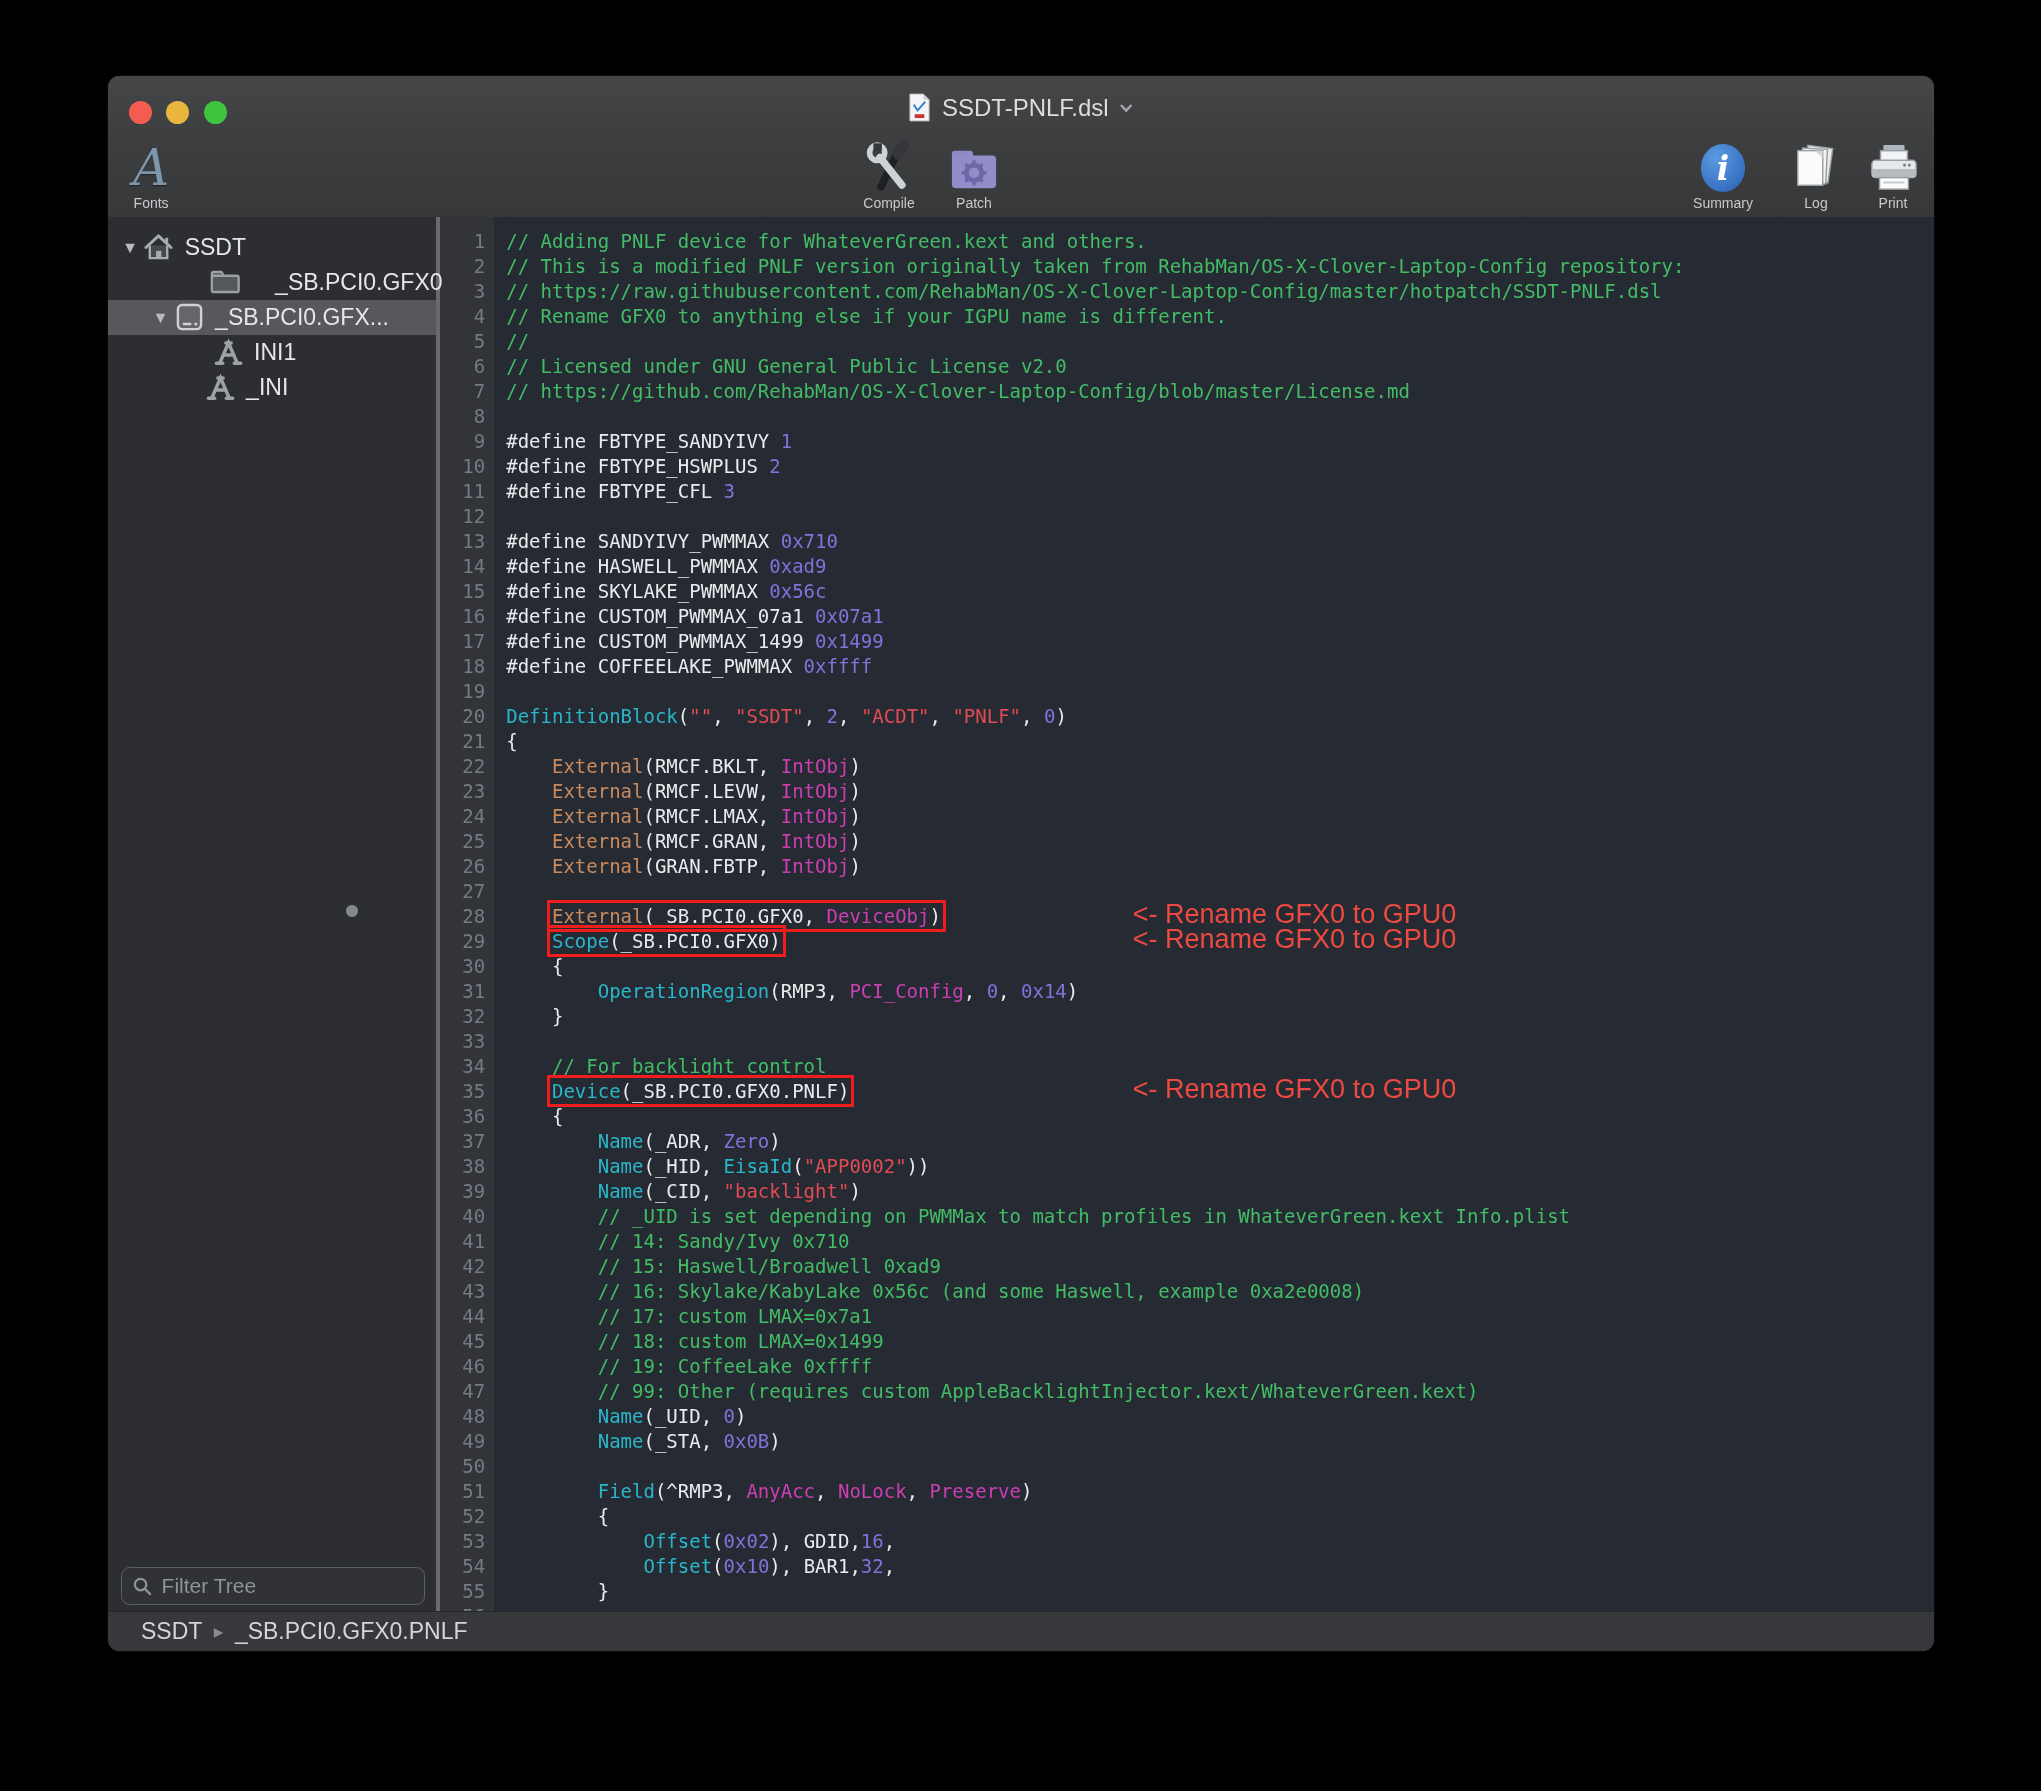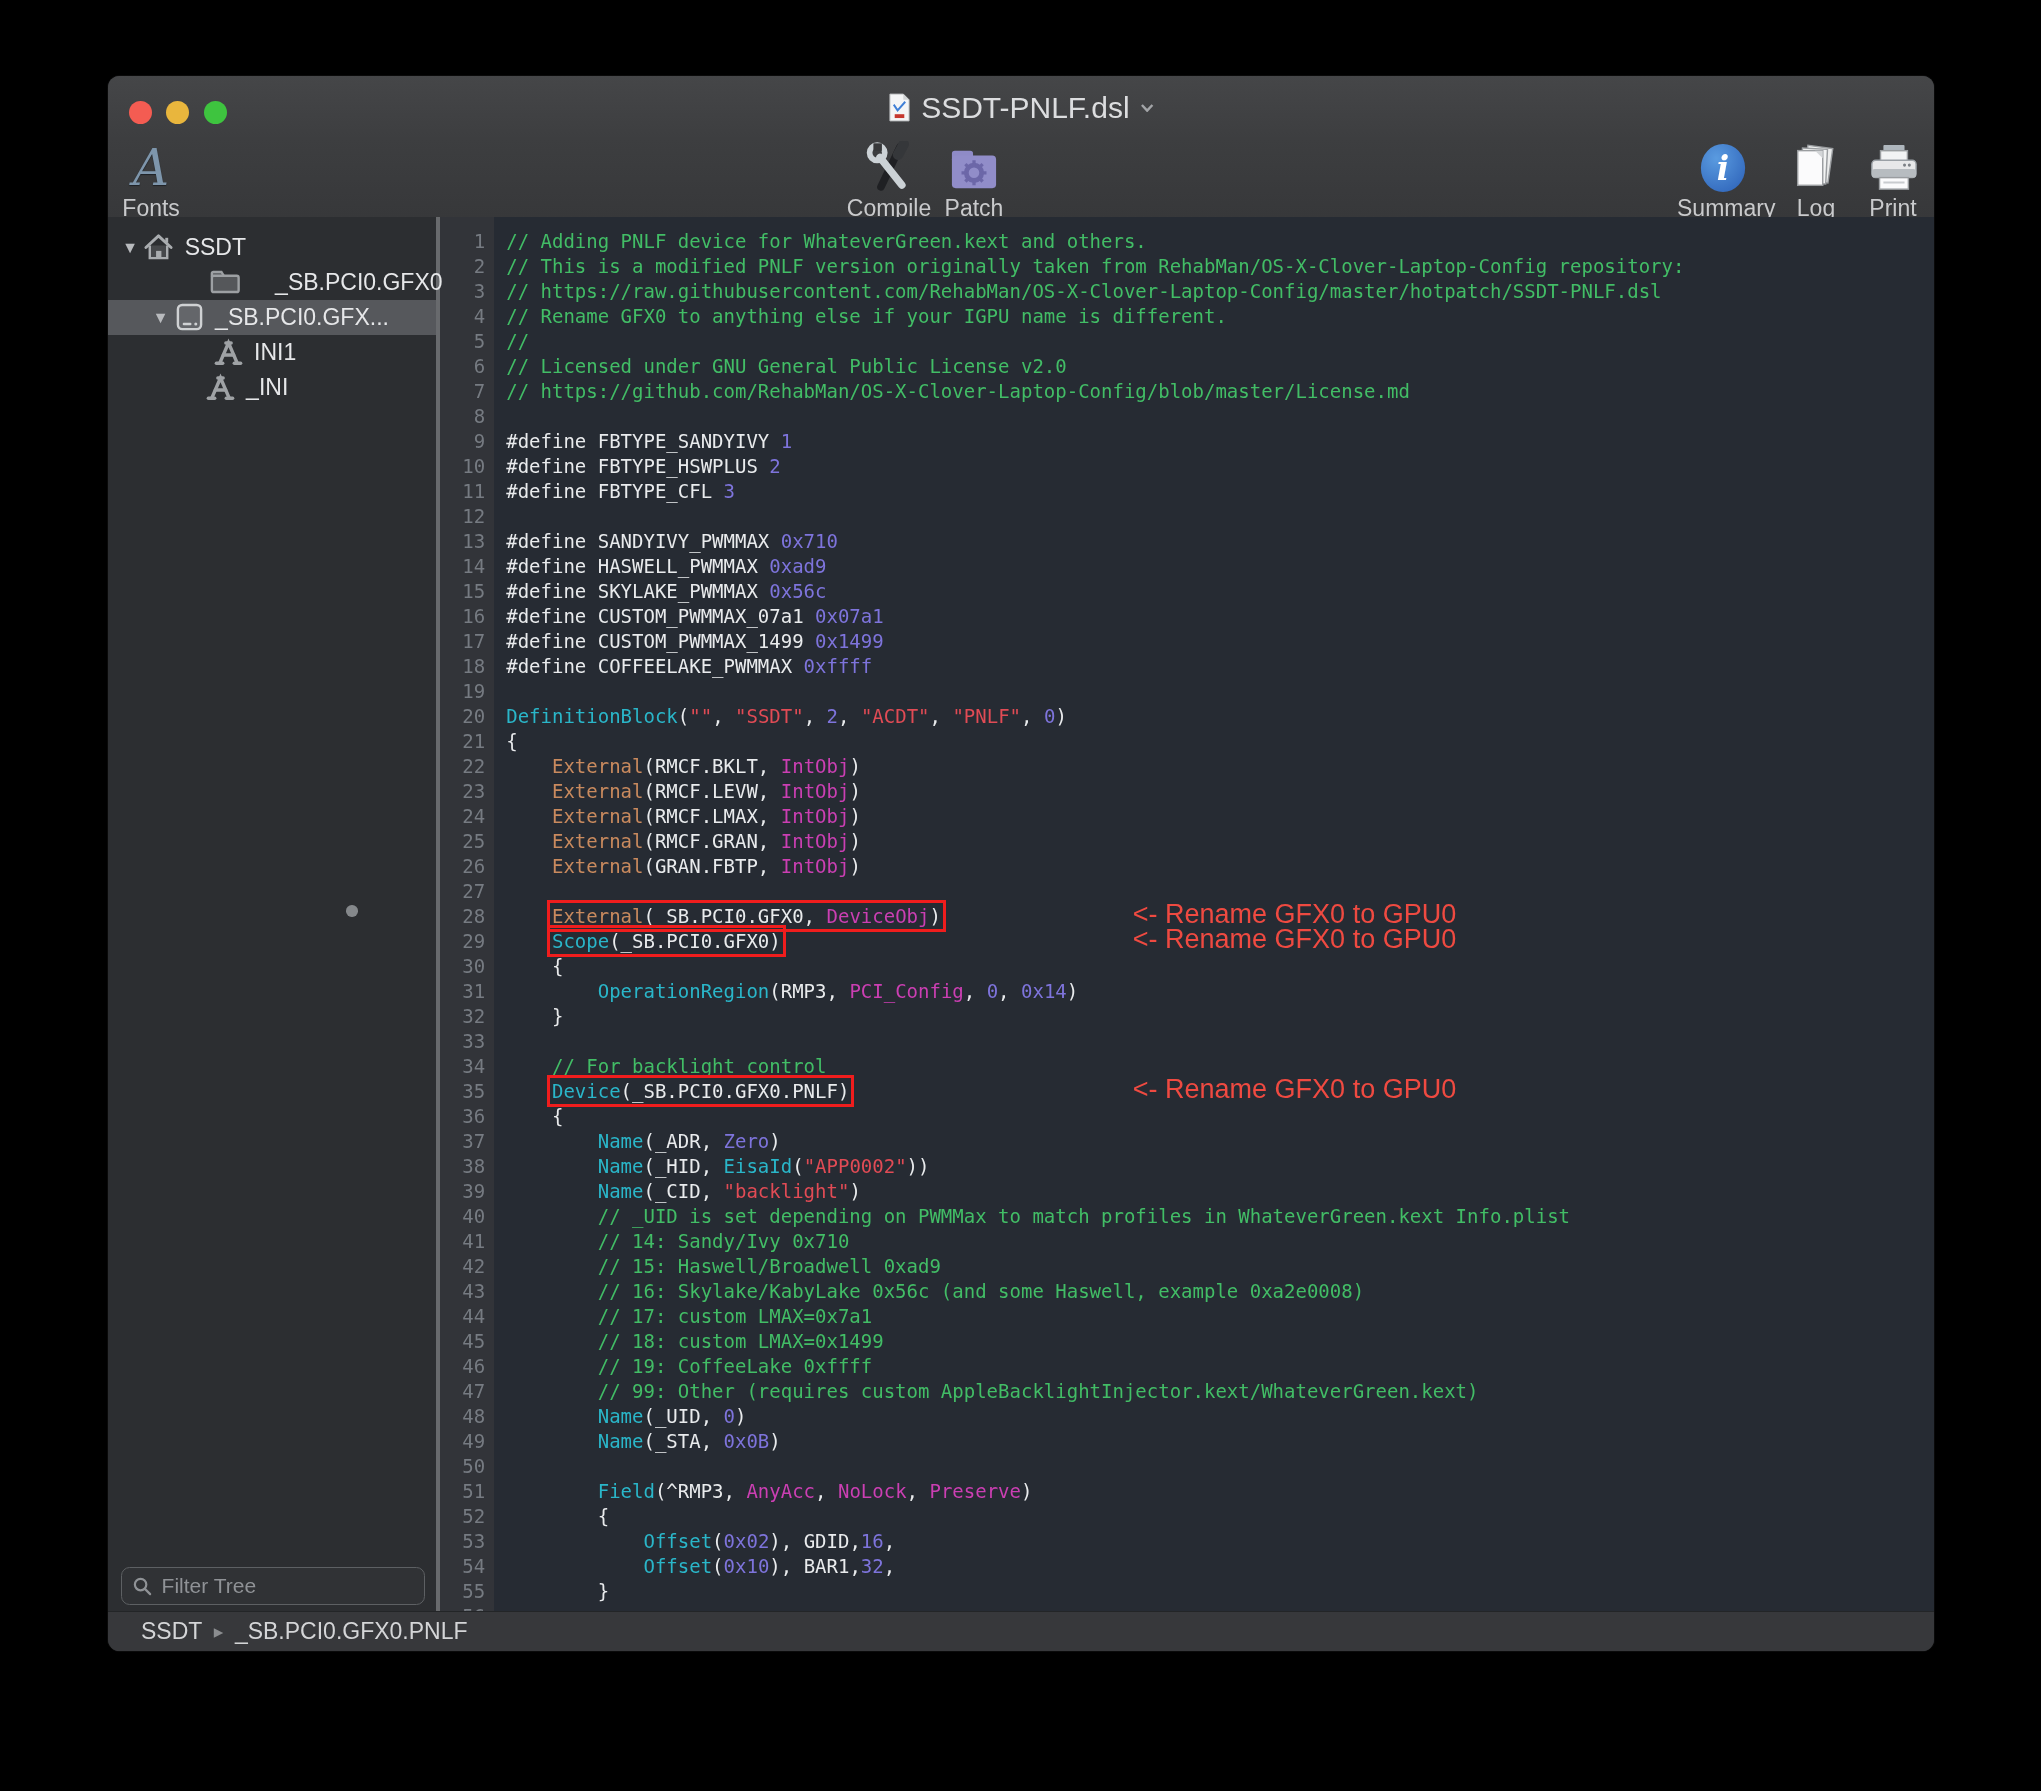--- a/index.html
+++ b/index.html
@@ -8,26 +8,26 @@
   .window{position:absolute;left:108px;top:76px;width:1826px;height:1575px;
           background:#2c2e31;border-radius:11.5px;overflow:hidden;
           box-shadow:0 0 0 1px #0a0a0a, 0 23px 67px rgba(0,0,0,.65);}
   
   .titlebar{position:absolute;left:0;top:0;width:100%;height:63px;
             background:linear-gradient(#454648,#3d3e40);}
   .lights{position:absolute;left:21px;top:25px;display:flex;gap:14.3px;}
   .light{width:23px;height:23px;border-radius:50%;}
   .titlewrap{position:absolute;left:0;top:0;width:100%;height:63px;display:flex;
              align-items:center;justify-content:center;gap:10.5px;}
-  .titletext{color:#dcdddf;font-size:30px;}
+  .titletext{color:#dcdddf;font-size:24px;}
   .toolbar{position:absolute;left:0;top:63px;width:100%;height:78px;
            background:linear-gradient(#3d3e40,#37383a);border-bottom:1.9px solid #1a1b1c;}
   .tb-item{position:absolute;top:0;width:92px;height:76px;text-align:center;cursor:default;}
   .tb-icon{height:54px;display:flex;align-items:flex-end;justify-content:center;}
-  .tb-label{font-size:23px;color:#c9cacc;margin-top:1.9px;}
+  .tb-label{font-size:14px;color:#c9cacc;margin-top:1.9px;}
   .fonts-a{font-family:"DejaVu Serif",serif;font-style:italic;font-size:50px;line-height:50px;
            color:#7e96ac;text-shadow:0 1px 1px #1e2226;}
   
   .content{position:absolute;left:0;top:141px;width:100%;height:1394px;display:flex;}
   .sidebar{position:relative;width:328px;height:100%;background:#2c2e31;padding-top:13.4px;
            box-sizing:border-box;flex:none;}
   .vdivider{width:3.8px;height:100%;background:#686a6d;flex:none;}
   .gutter{width:54px;height:100%;background:#323439;padding-top:11.5px;box-sizing:border-box;
           flex:none;overflow:hidden;}
   .gutter .ln{height:25px;line-height:25px;text-align:right;padding-right:8.6px;

